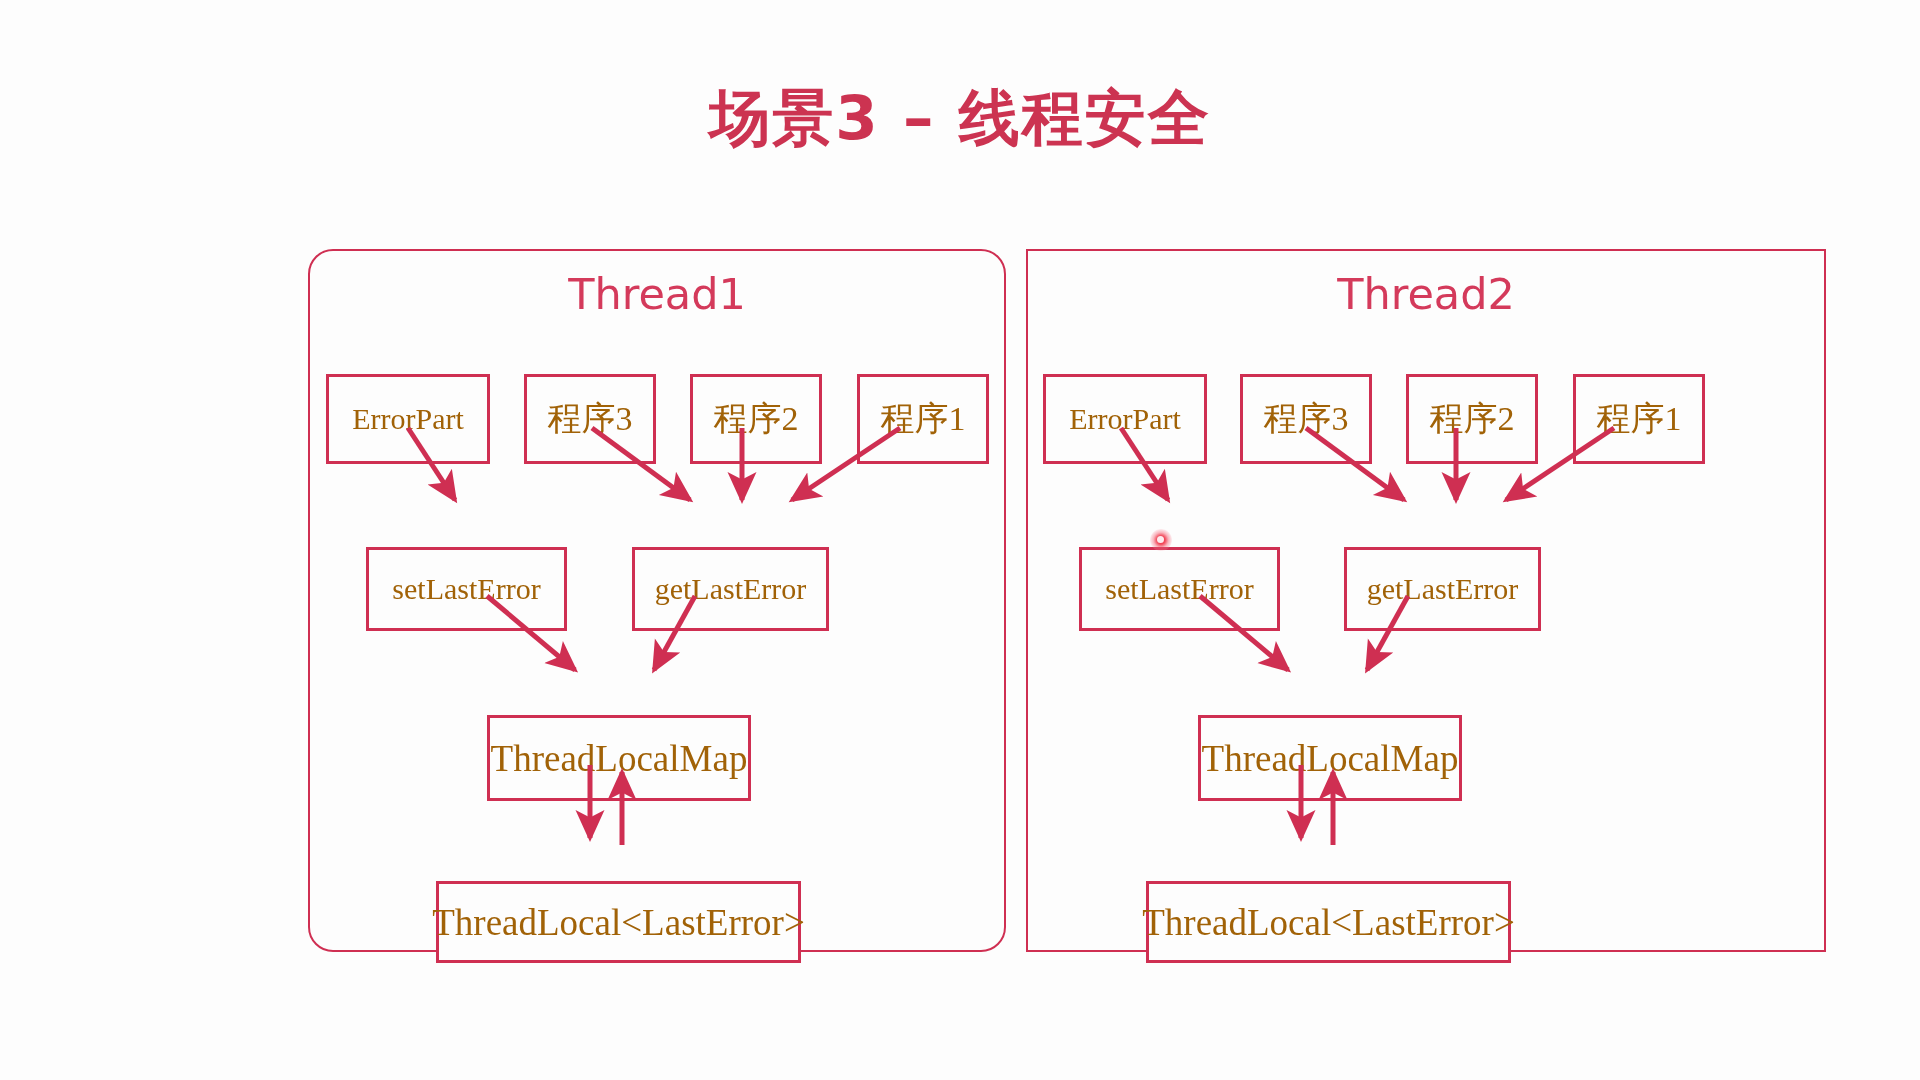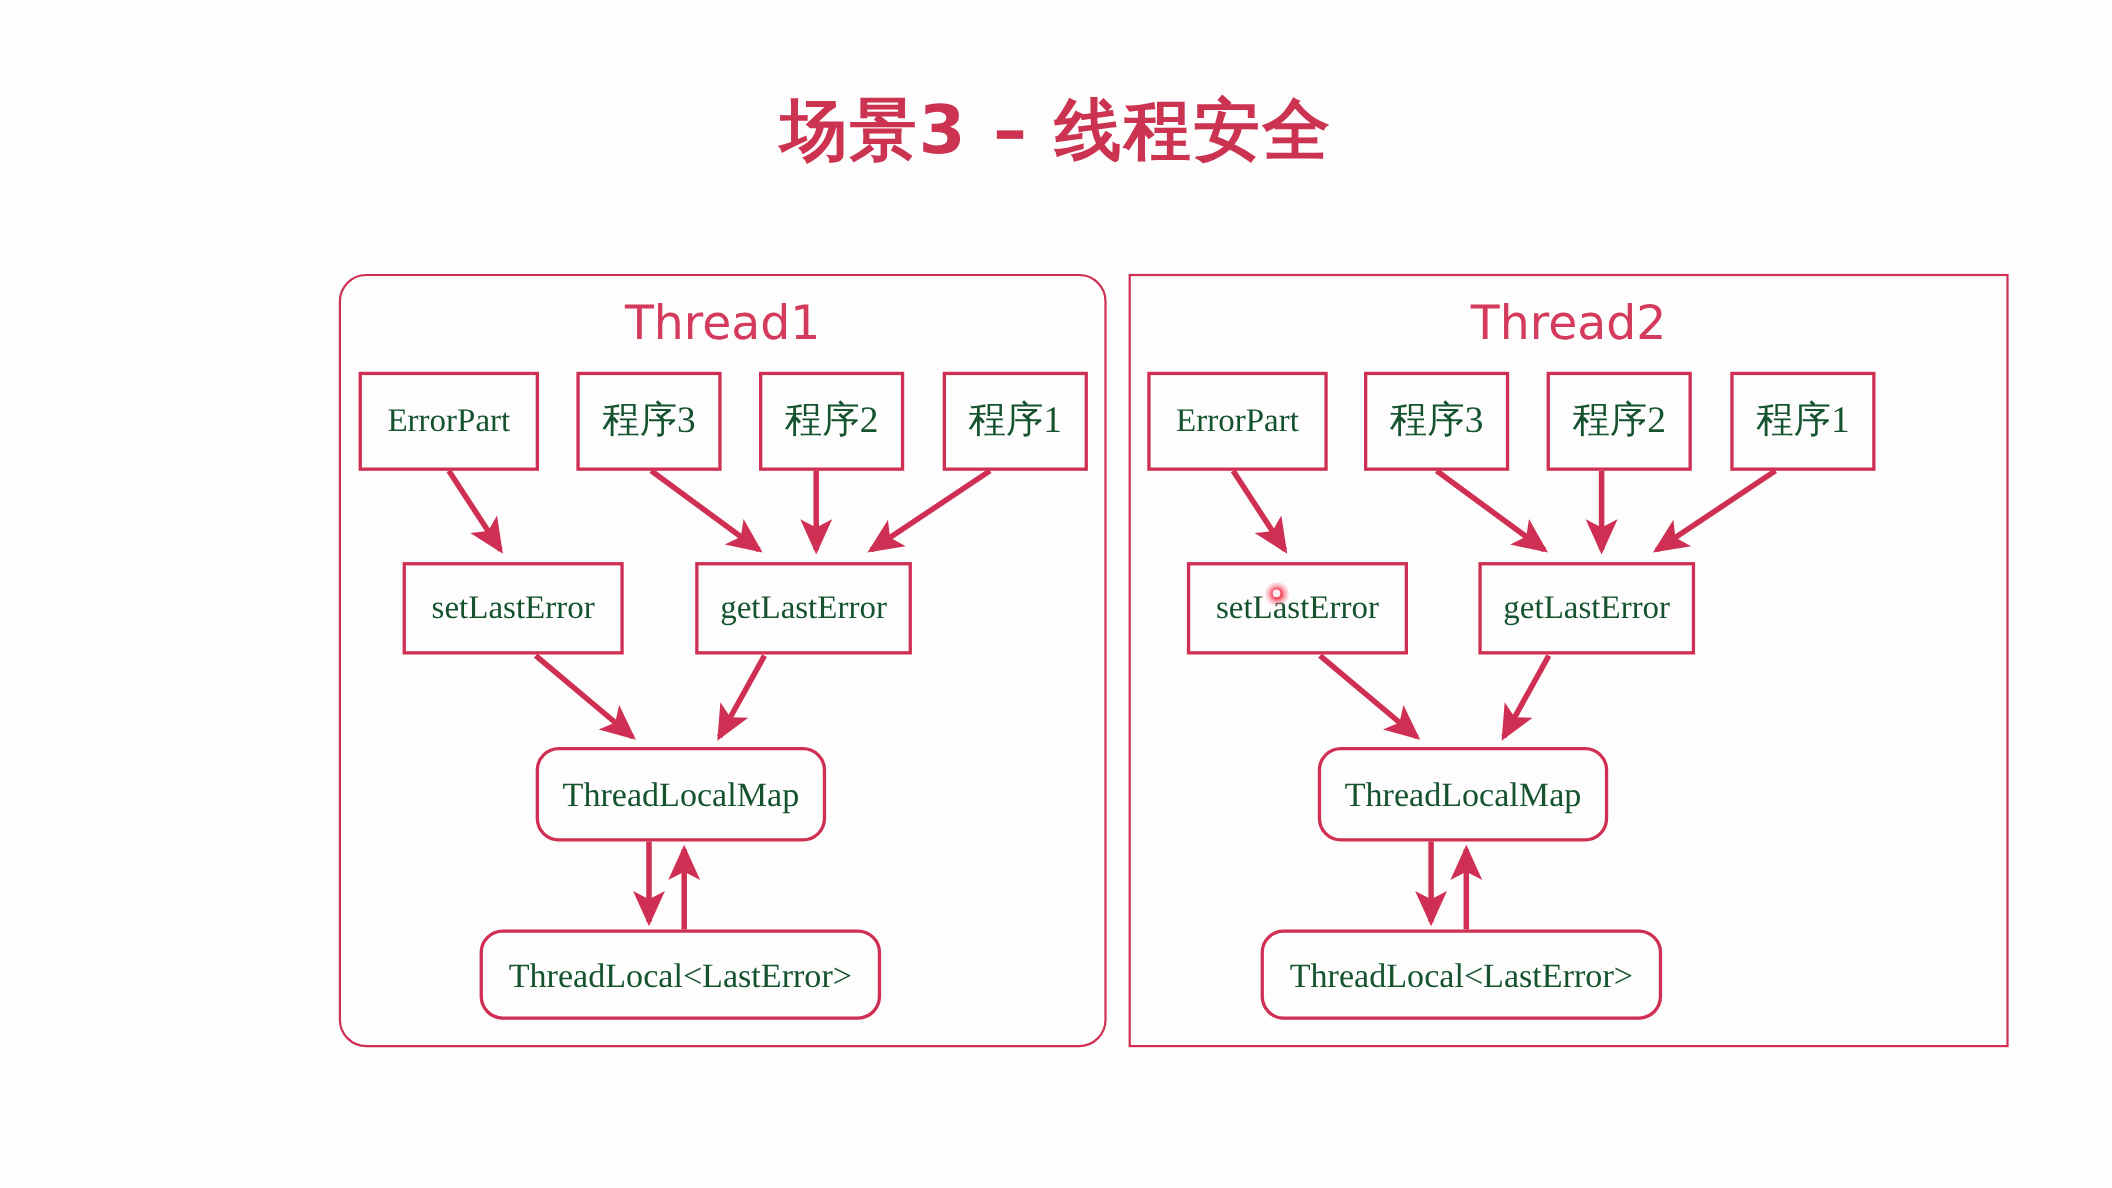--- a/index.html
+++ b/index.html
@@ -51,28 +51,29 @@
     letter-spacing: 0px;
   }
   .node {
     position: absolute;
     box-sizing: border-box;
     border: 3px solid #cf2f52;
     background: #fdfdfd;
     display: flex;
     align-items: center;
     justify-content: center;
-    color: #14532d;
+    color: #a16207;
     font-family: "Liberation Serif", serif;
     font-size: 30px;
     line-height: 1;
     white-space: nowrap;
+    margin-top: 36px;
   }
   .node.cjk { font-size: 34px; }
-  .node.big { font-size: 31px; border-radius: 21px; }
+  .node.big { font-size: 37px; }
   svg.wires {
     position: absolute;
     left: 0;
     top: 0;
     width: 1920px;
     height: 1080px;
     pointer-events: none;
   }
   #cursor-dot {
     position: absolute;

